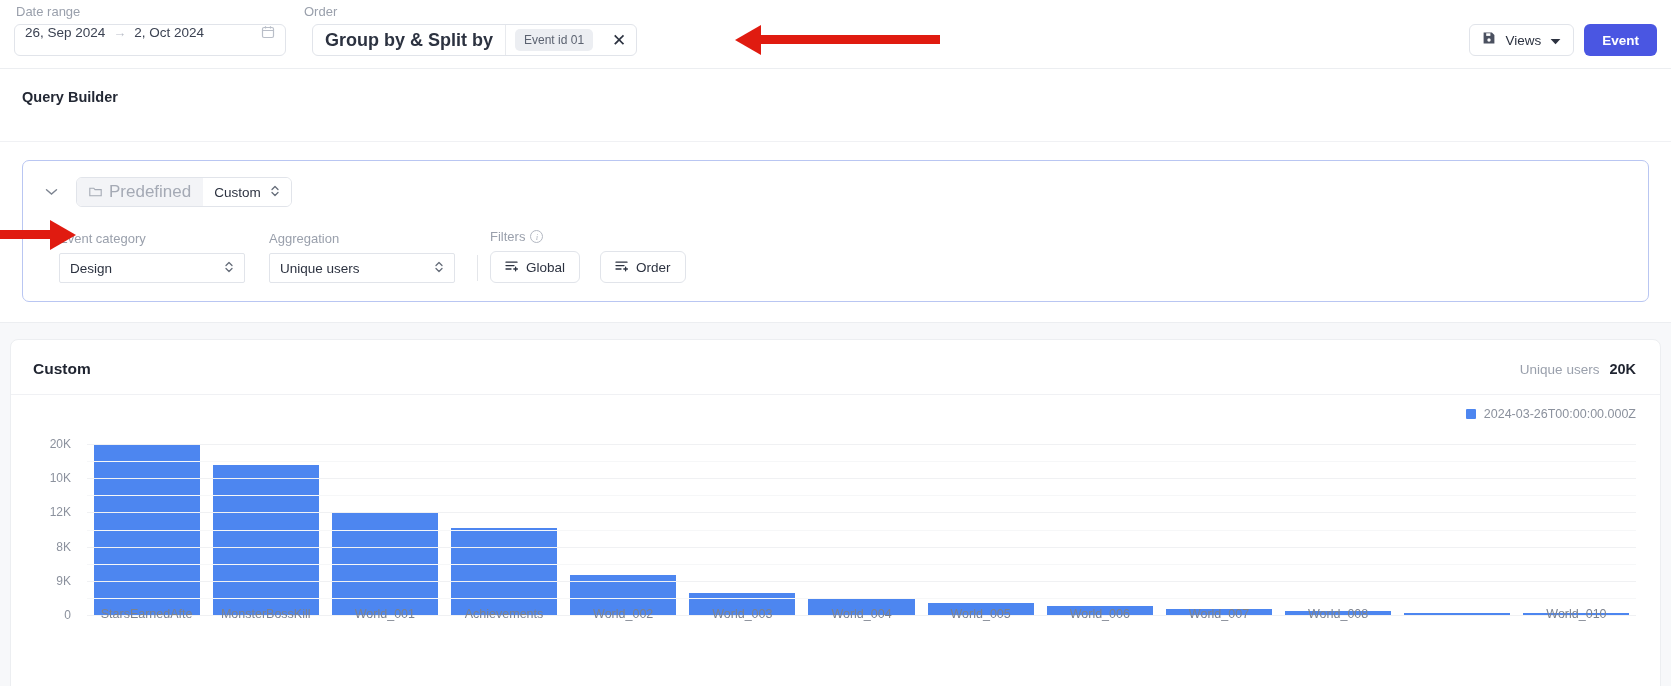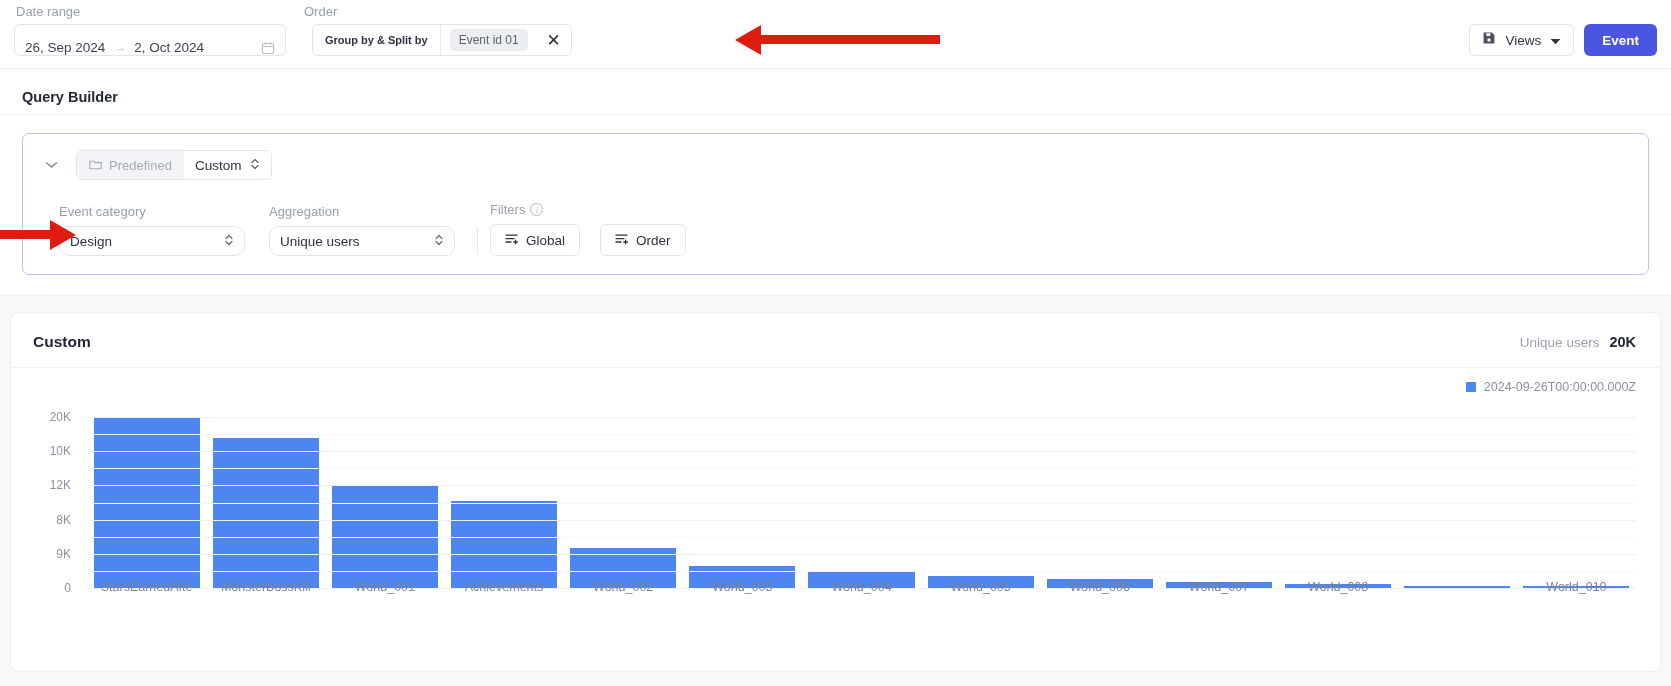--- a/index.html
+++ b/index.html
@@ -26,21 +26,21 @@
   .field-group { display: flex; flex-direction: column; margin-right: 16px; }
   .field-label {
     font-size: 13px;
     color: #9aa0ac;
     margin-bottom: 5px;
     padding-left: 2px;
     line-height: 14px;
   }
   .date-range-box {
     display: flex;
-    align-items: flex-end;
+    align-items: flex-start;
     border: 1px solid #e1e4ea;
     border-radius: 6px;
     height: 32px;
     padding: 0 10px;
     background: #fff;
     width: 272px;
     justify-content: space-between;
   }
   .date-txt { font-size: 13.5px; color: #3b4252; white-space: nowrap; }
   .date-arrow { color: #b9bec8; font-size: 13px; margin: 0 8px; }
@@ -63,21 +63,21 @@
     display: flex;
     align-items: center;
     border: 1px solid #e1e4ea;
     border-radius: 6px;
     height: 32px;
     background: #fff;
     margin-left: 10px;
     overflow: hidden;
   }
   .groupby-label {
-    font-size: 11px;
+    font-size: 18px;
     color: #2c3240;
     font-weight: 600;
     padding: 0 12px;
     white-space: nowrap;
   }
   .divider-v { width: 1px; height: 100%; background: #e8eaee; }
   .chip {
     background: #eceef2;
     color: #5b6270;
     font-size: 12px;
@@ -123,54 +123,54 @@
   
   .qb-panel {
     background: #fff;
     border-top: 1px solid #eceef1;
     border-bottom: 1px solid #eceef1;
   }
   .qb-title {
     font-size: 14.5px;
     font-weight: 600;
     color: #232834;
-    padding: 20px 0 9px 22px;
+    padding: 20px 0 36px 22px;
     border-bottom: 1px solid #f0f1f4;
   }
   .qb-body { padding: 18px 22px 20px 22px; }
   .qb-card {
     border: 1px solid #b9c6f2;
     border-radius: 7px;
     padding: 16px 16px 18px 16px;
     background: #fff;
   }
   .qb-row1 { display: flex; align-items: center; gap: 12px; }
   .chev-down { color: #7d8491; font-size: 12px; padding: 0 6px; cursor: pointer; }
   .seg {
     display: flex; align-items: center;
     border: 1px solid #e1e4ea; border-radius: 6px;
     height: 30px; overflow: hidden; background: #fff;
   }
   .seg-a {
     display: flex; align-items: center; gap: 7px;
     padding: 0 12px; height: 100%;
-    background: #f3f4f7; color: #a5aab5; font-size: 13px;
+    background: #f3f4f7; color: #a5aab5; font-size: 17px;
   }
   .seg-b {
     display: flex; align-items: center; gap: 9px;
     padding: 0 11px; height: 100%;
     background: #fff; color: #2c3240; font-size: 13.5px;
   }
 
   .qb-row2 { display: flex; align-items: flex-end; gap: 0; margin-top: 22px; padding-left: 20px; }
   .ctl { display: flex; flex-direction: column; }
   .ctl-label { font-size: 13px; color: #9aa0ac; margin-bottom: 7px; display:flex; align-items:center; gap:5px; }
   .select-box {
     display: flex; align-items: center; justify-content: space-between;
-    border: 1px solid #e1e4ea; border-radius: 10px;
+    border: 1px solid #e1e4ea; border-radius: 2px;
     height: 30px; padding: 0 10px; background: #fff;
     font-size: 13.5px; color: #2c3240;
   }
   .sel-ec { width: 186px; }
   .sel-agg { width: 186px; }
   .vsep { width: 1px; height: 26px; background: #e4e6ea; margin: 0 12px 2px 22px; }
   .filter-btn {
     display: flex; align-items: center; gap: 7px;
     border: 1px solid #e1e4ea; border-radius: 6px;
     height: 32px; padding: 0 14px; background: #fff;
@@ -417,21 +417,21 @@
     <div class="chart-head">
       <div class="chart-title">Custom</div>
       <div class="chart-metric">
         <span class="metric-label">Unique users</span>
         <span class="metric-value">20K</span>
       </div>
     </div>
 
     <div class="legend">
       <span class="legend-swatch"></span>
-      <span class="legend-txt">2024-09-26T00:00:00.000Z</span>
+      <span class="legend-txt">2024-03-26T00:00:00.000Z</span>
     </div>
 
     <div class="plot">
       <div class="y-axis" id="yaxis">
           <div class="y-tick" style="top: 188px;">0</div>
           <div class="y-tick" style="top: 153.818px;">9K</div>
           <div class="y-tick" style="top: 119.636px;">8K</div>
           <div class="y-tick" style="top: 85.4545px;">12K</div>
           <div class="y-tick" style="top: 51.2727px;">10K</div>
           <div class="y-tick" style="top: 17.0909px;">20K</div>

